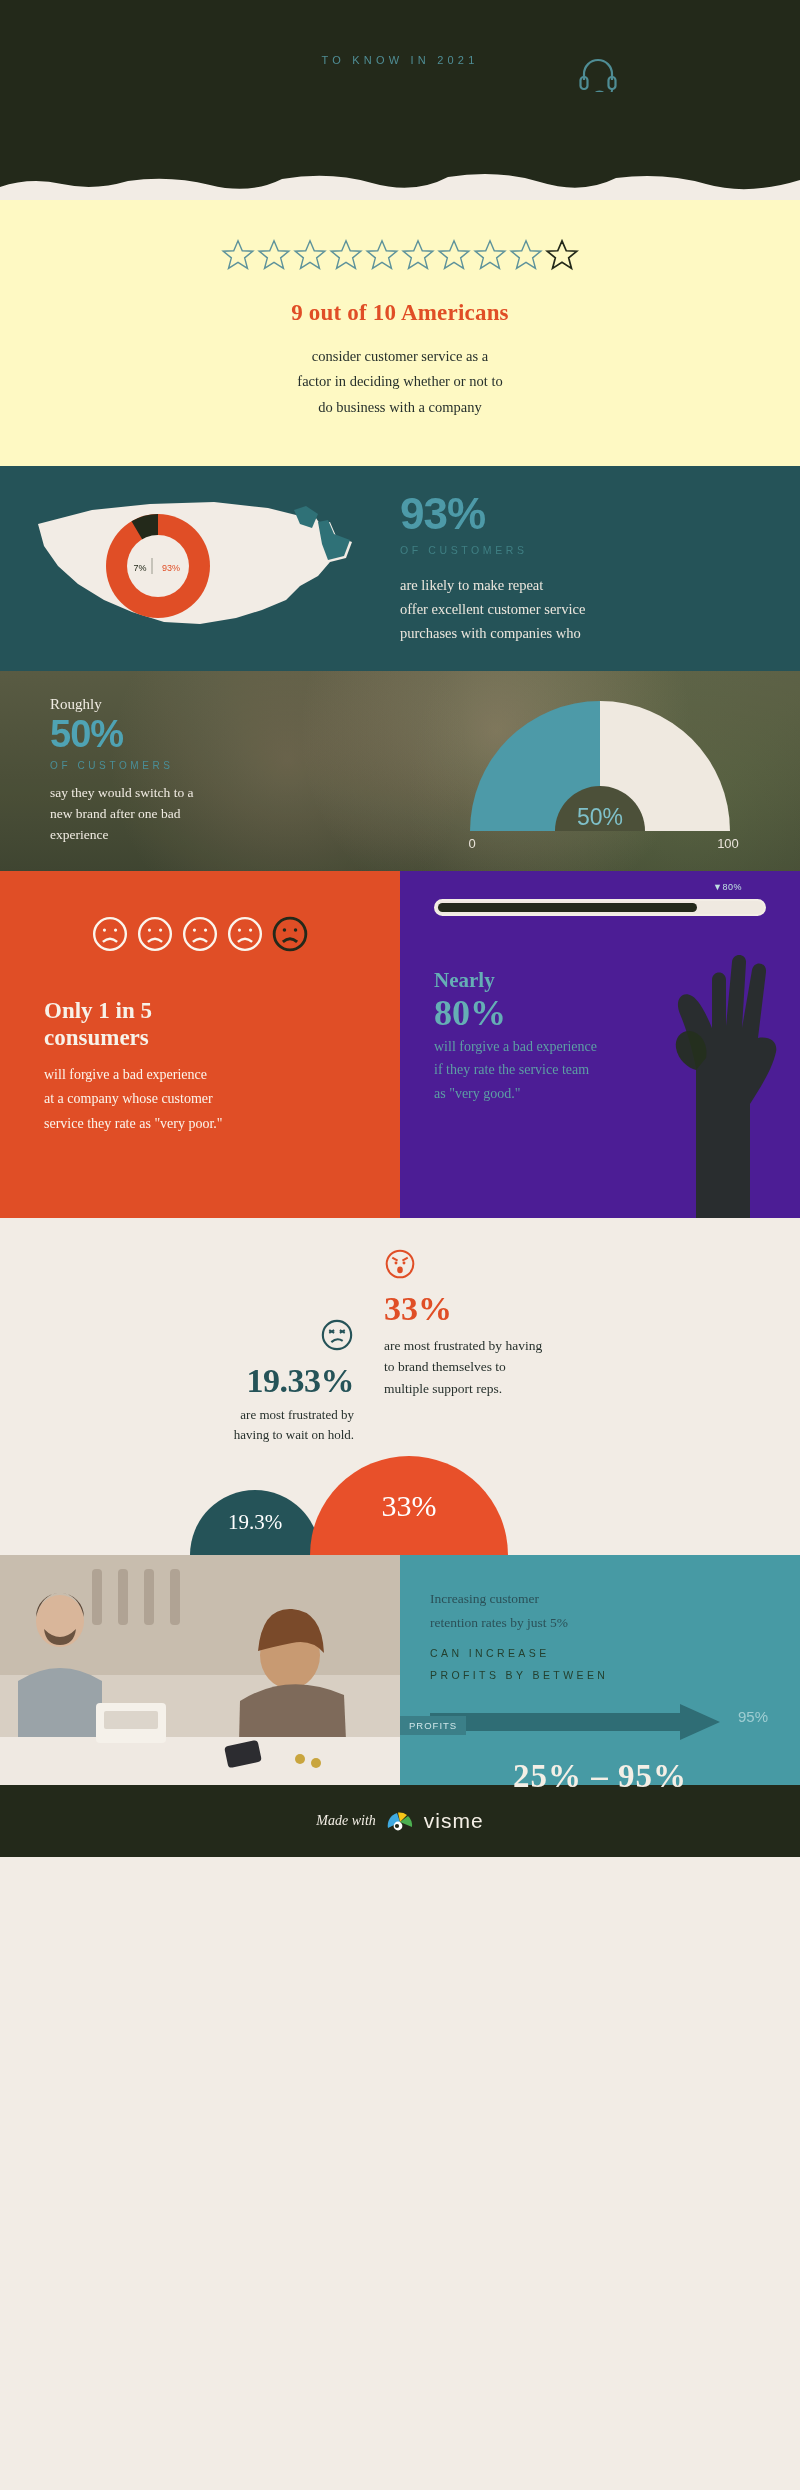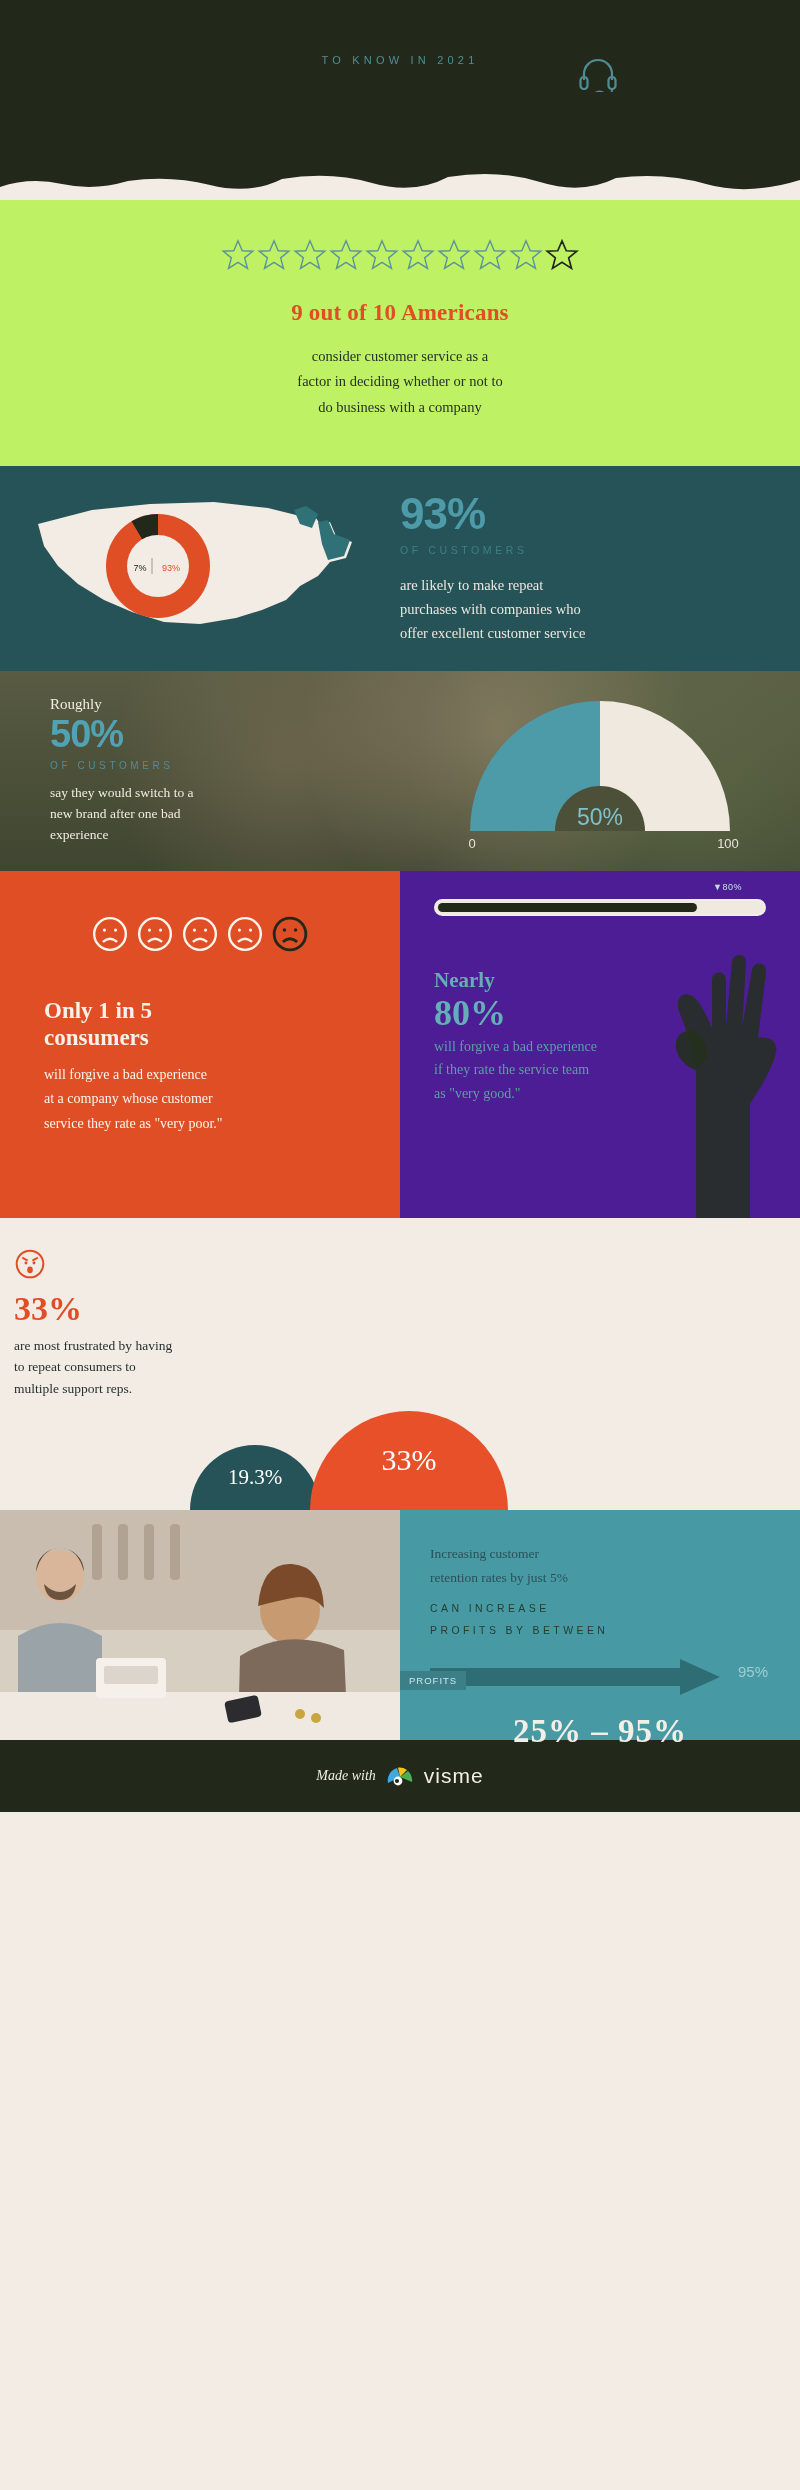--- a/index.html
+++ b/index.html
@@ -41,21 +41,21 @@
     position: absolute;
     right: 182px;
     top: 56px;
   }
   .torn-top {
     position: absolute; left: 0; right: 0; bottom: -1px; height: 34px;
     display: block;
   }
 
   
-  .cream { background: #bef264; position: relative; }
+  .cream { background: #fef9c3; position: relative; }
   .stars-sec { padding: 38px 0 46px; text-align: center; }
   .stars { display: flex; justify-content: center; gap: 2px; margin-bottom: 28px; }
   .headline-red {
     font-family: "Liberation Serif", serif;
     font-weight: bold;
     color: #e04e26;
     font-size: 23px;
     letter-spacing: .2px;
     margin-bottom: 18px;
   }
@@ -270,22 +270,22 @@
           <text x="140" y="105" font-family="Liberation Sans, sans-serif" font-size="9" fill="#23291a" text-anchor="middle">7%</text>
           <line x1="152" y1="92" x2="152" y2="108" stroke="#9a9a8e" stroke-width="1"></line>
           <text x="171" y="105" font-family="Liberation Sans, sans-serif" font-size="9" fill="#e04e26" text-anchor="middle">93%</text>
         </svg>
       </div>
       <div class="right93">
         <div class="bignum-teal">93%</div>
         <div class="ofcust">OF CUSTOMERS</div>
         <div class="light-serif">
           <div>are likely to make repeat</div>
+          <div>offer excellent customer service</div>
           <div>purchases with companies who</div>
-          <div>offer excellent customer service</div>
         </div>
       </div>
     </div>
   </div>
 
   <div class="sec50">
     <div class="photo-bg"></div>
     <div class="inner">
       <div class="left50">
         <div class="roughly">Roughly</div>
@@ -371,33 +371,48 @@
       <div class="teal-body">
         <div>will forgive a bad experience</div>
         <div>if they rate the service team</div>
         <div>as "very good."</div>
       </div>
     </div>
   </div>
 
   <div class="sec33">
     <div class="grid">
+      <div class="col1933">
+        <div style="display:flex;justify-content:flex-end;margin-bottom:10px;">
+          <svg width="34" height="34" viewBox="0 0 24 24">
+            <circle cx="12" cy="12" r="10" fill="none" stroke="#255358" stroke-width="1.5"></circle>
+            <path d="M6.5 8.5 L10 10.5 M10 8.5 L6.5 10.5" stroke="#255358" stroke-width="1.4" fill="none"></path>
+            <path d="M14 8.5 L17.5 10.5 M17.5 8.5 L14 10.5" stroke="#255358" stroke-width="1.4" fill="none"></path>
+            <path d="M8 17 Q12 13.5 16 16.2" fill="none" stroke="#255358" stroke-width="1.5"></path>
+          </svg>
+        </div>
+        <div class="num1933">19.33%</div>
+        <div class="cap1933">
+          <div>are most frustrated by</div>
+          <div>having to wait on hold.</div>
+        </div>
+      </div>
       <div class="col33">
         <svg width="32" height="32" viewBox="0 0 24 24">
           <circle cx="12" cy="12" r="10" fill="none" stroke="#e04e26" stroke-width="1.5"></circle>
           <path d="M6.2 7.2 L10.2 9.4" stroke="#e04e26" stroke-width="1.5" fill="none"></path>
           <path d="M17.8 7.2 L13.8 9.4" stroke="#e04e26" stroke-width="1.5" fill="none"></path>
           <circle cx="9" cy="11.2" r="1.1" fill="#e04e26"></circle>
           <circle cx="15" cy="11.2" r="1.1" fill="#e04e26"></circle>
           <ellipse cx="12" cy="16.4" rx="2.1" ry="2.6" fill="#e04e26"></ellipse>
         </svg>
         <div class="num33">33%</div>
         <div class="cap33">
           <div>are most frustrated by having</div>
-          <div>to repeat consumers to</div>
+          <div>to brand themselves to</div>
           <div>multiple support reps.</div>
         </div>
       </div>
     </div>
     <div class="domes">
       <div class="dome dome-t">19.3%</div>
       <div class="dome dome-o">33%</div>
     </div>
   </div>
 

